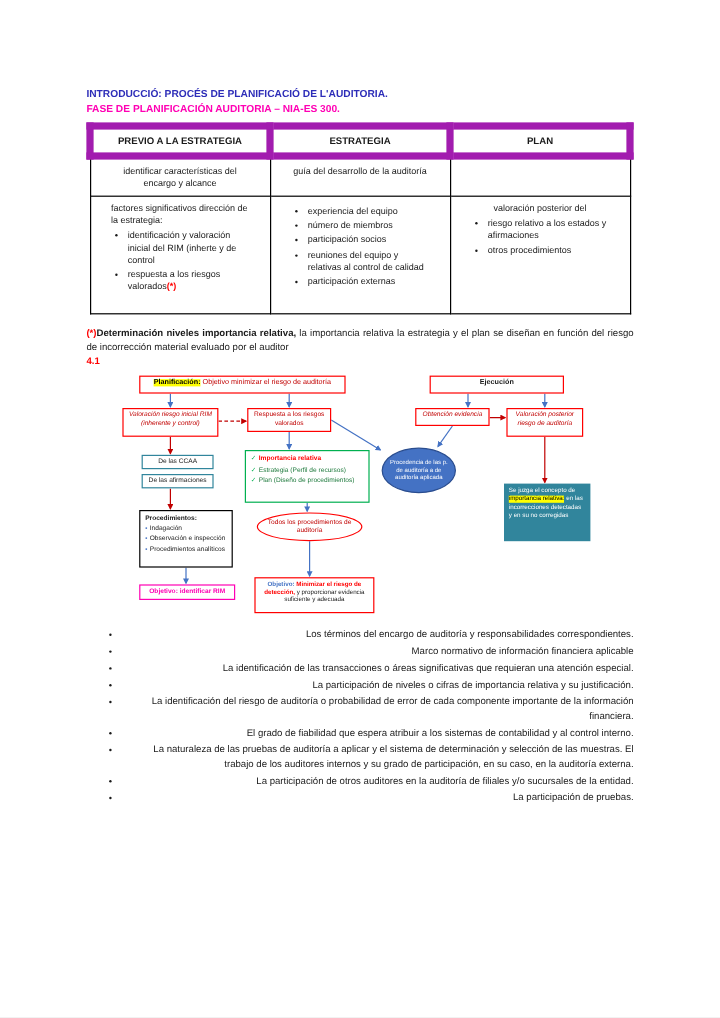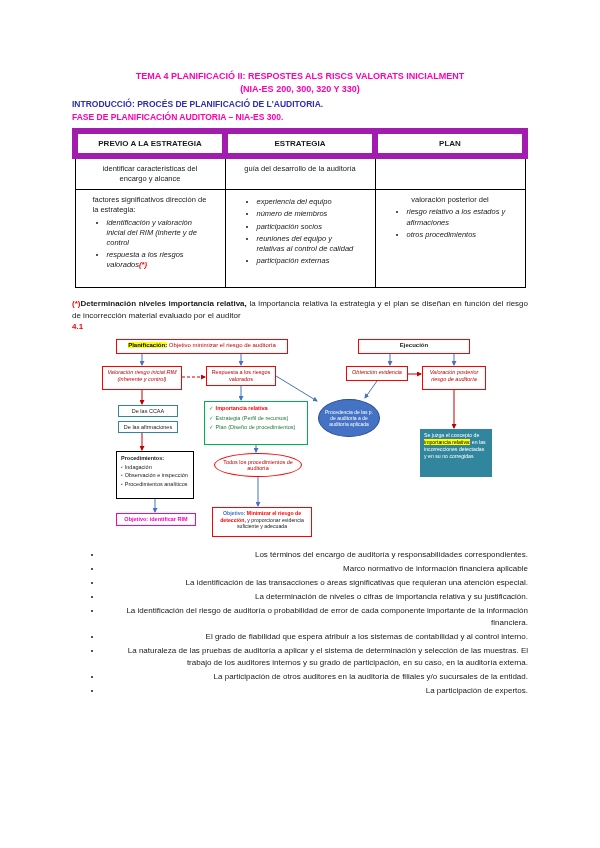--- a/index.html
+++ b/index.html
@@ -20,21 +20,21 @@
   }
   .doc-title{color:var(--magenta); font-weight:bold; font-size:9px; text-align:center; line-height:1.45;}
   .h-blue{color:var(--blue); font-weight:bold; font-size:8.5px; margin-top:3px; line-height:1.35;}
   .h-magenta{color:var(--magenta); font-weight:bold; font-size:8.5px; margin-top:1px; line-height:1.35;}
   .bold{font-weight:bold;}
   .red{color:var(--red);}
   .plan-table{width:100%; border-collapse:collapse; font-size:7.5px; margin-top:5px; table-layout:fixed;}
   .plan-table th{border:6px solid #a21caf; padding:5px 4px; font-size:8px; text-align:center; font-weight:bold;}
   .plan-table td{border:1px solid #000; padding:5px 17px; vertical-align:top; line-height:1.35;}
   .td-center{text-align:center;}
-  .cell-list{margin:2px 0 12px 4px; padding-left:10px;font-style:italic;}
+  .cell-list{margin:2px 0 12px 4px; padding-left:10px;}
   .cell-list li{margin-bottom:2px;}
   .note{font-size:8px; line-height:1.45; margin-top:10px; text-align:justify;}
   .sec41{font-size:8px; margin-top:1px;}
   
   .diagram{position:relative; width:404px; height:206px; margin:8px 0 0 18px;}
   .arrows{position:absolute; left:0; top:0; width:404px; height:206px;}
   .n{position:absolute; background:#fff; font-size:6px; line-height:1.15; text-align:center;}
   .n-plan{left:26px; top:0; width:172px; height:15px; border:1.2px solid var(--red); padding-top:2px;}
   .hl{background:#ffff00; font-weight:bold; color:#000;}
   .dkred{color:var(--dkred);}
@@ -64,24 +64,20 @@
   
   .sec-headings{margin-top:16px;}
   .main-list{margin:4px 0 0 0; padding-left:30px; font-size:8px; line-height:1.55;text-align:right;}
   .main-list li{margin-bottom:1.5px;}
 </style>
 </head>
 <body>
 
 <div class="page">
 
-  <div class="doc-title">
-    <div>TEMA 4 PLANIFICACIÓ II: RESPOSTES ALS RISCS VALORATS INICIALMENT</div>
-    <div>(NIA-ES 200, 300, 320 Y 330)</div>
-  </div>
 
   <div class="h-blue">INTRODUCCIÓ: PROCÉS DE PLANIFICACIÓ DE L'AUDITORIA.</div>
   <div class="h-magenta">FASE DE PLANIFICACIÓN AUDITORIA – NIA-ES 300.</div>
 
   <table class="plan-table">
     <thead>
       <tr>
         <th>PREVIO A LA ESTRATEGIA</th>
         <th>ESTRATEGIA</th>
         <th>PLAN</th>
@@ -182,21 +178,21 @@
     <div class="n n-orim">Objetivo: identificar RIM</div>
 
     <div class="n n-omin"><span class="om-blue">Objetivo:</span><span class="om-red"> Minimizar el riesgo de detección,</span><span> y proporcionar evidencia suficiente y adecuada</span></div>
   </div>
 
 
   <ul class="main-list">
     <li>Los términos del encargo de auditoría y responsabilidades correspondientes.</li>
     <li>Marco normativo de información financiera aplicable</li>
     <li>La identificación de las transacciones o áreas significativas que requieran una atención especial.</li>
-    <li>La determinación de niveles o cifras de importancia relativa y su justificación.</li>
+    <li>La participación de niveles o cifras de importancia relativa y su justificación.</li>
     <li>La identificación del riesgo de auditoría o probabilidad de error de cada componente importante de la información financiera.</li>
     <li>El grado de fiabilidad que espera atribuir a los sistemas de contabilidad y al control interno.</li>
     <li>La naturaleza de las pruebas de auditoría a aplicar y el sistema de determinación y selección de las muestras. El trabajo de los auditores internos y su grado de participación, en su caso, en la auditoría externa.</li>
     <li>La participación de otros auditores en la auditoría de filiales y/o sucursales de la entidad.</li>
-    <li>La participación de expertos.</li>
+    <li>La participación de pruebas.</li>
   </ul>
 
 </div>
 
 </body></html>

